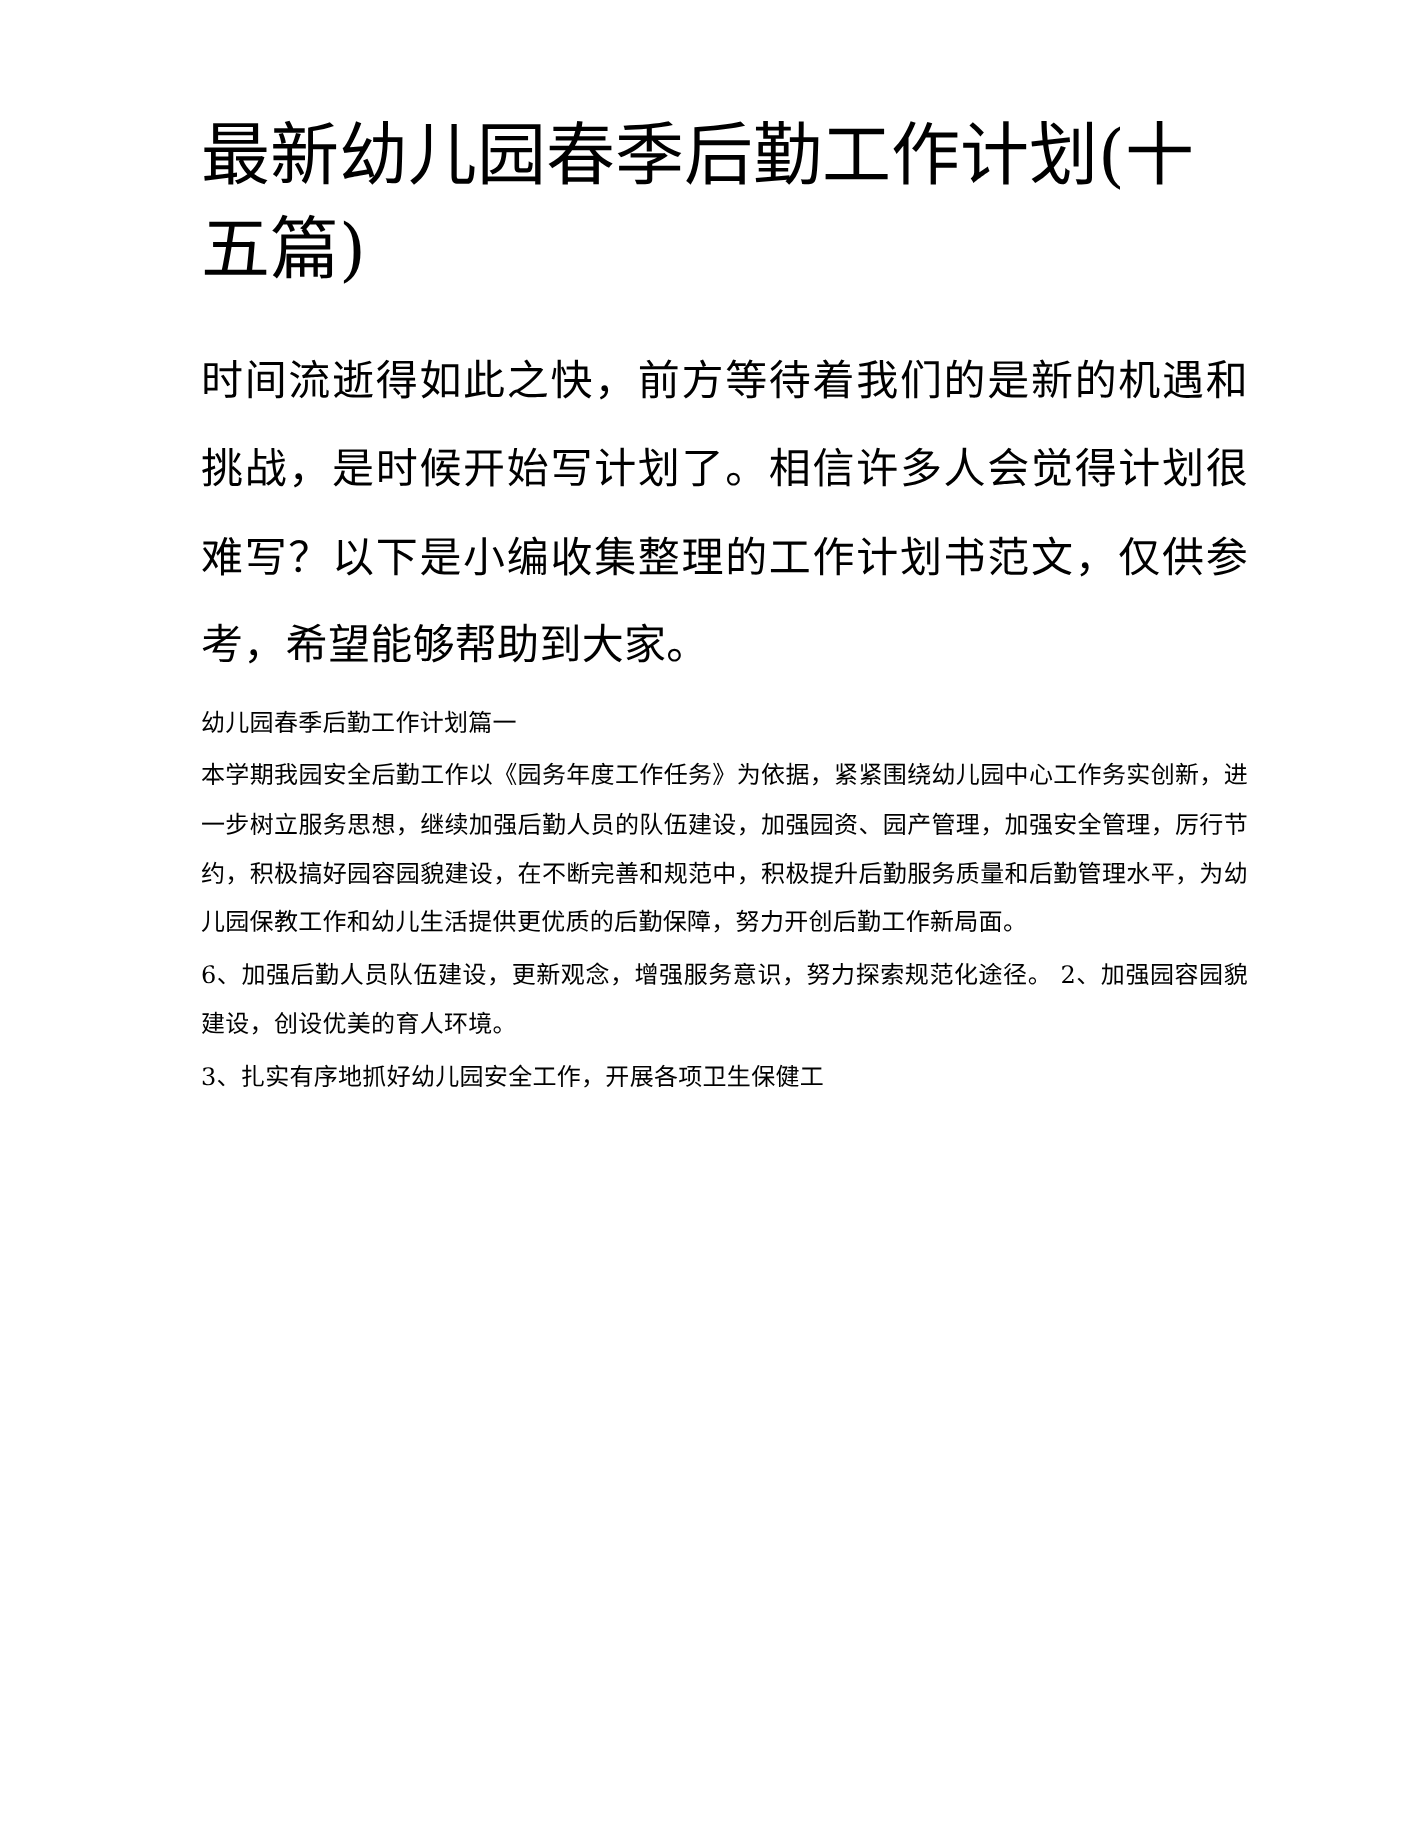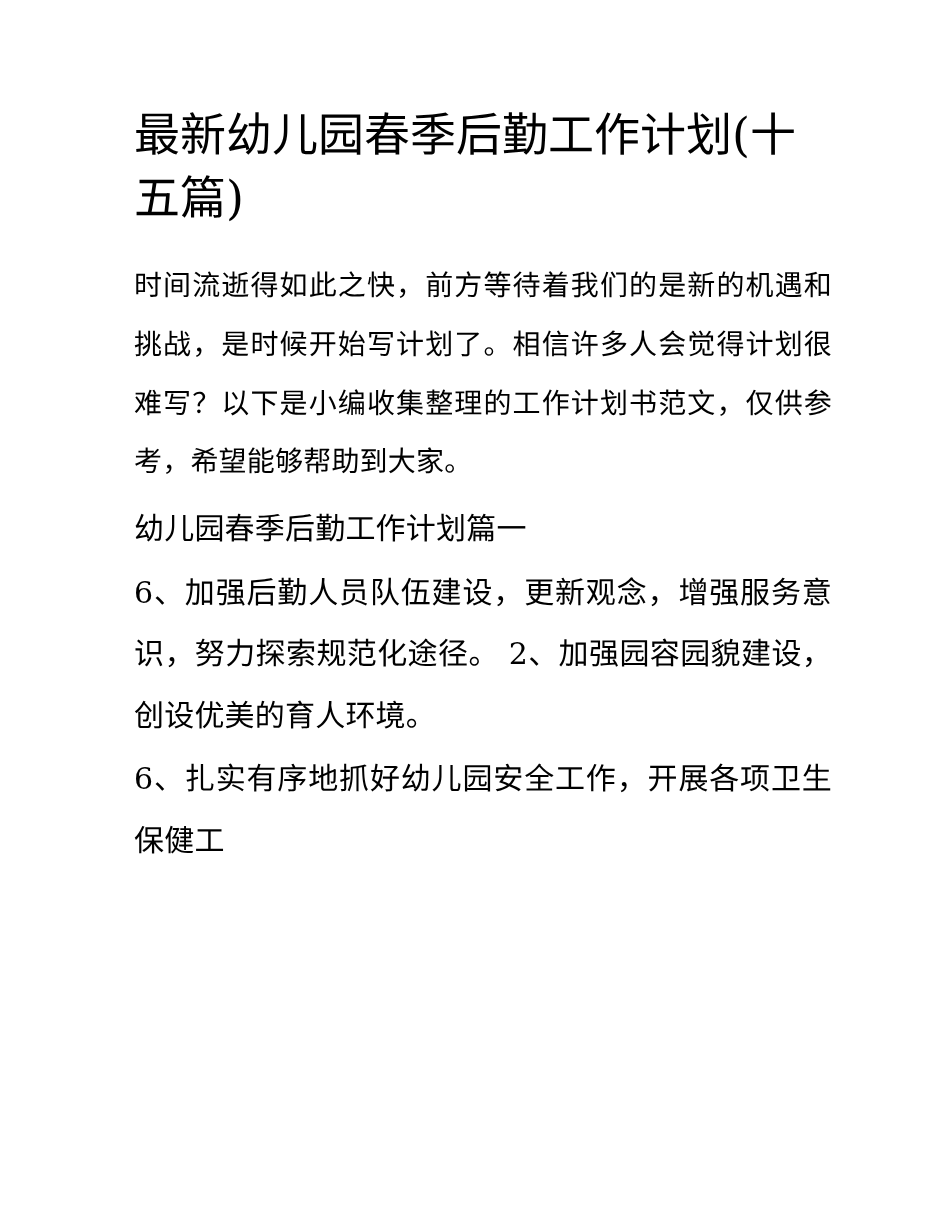--- a/index.html
+++ b/index.html
@@ -11,34 +11,34 @@
     width: 950px;
     height: 1229px;
     font-family: "DejaVu Serif", "Liberation Serif", serif;
     color: #000000;
     overflow: hidden;
   }
   .page {
     width: 950px;
     height: 1229px;
     box-sizing: border-box;
-    padding: 104px 118px 0 134px;
+    padding: 72px 118px 0 134px;
     position: relative;
   }
   .doc-title {
     font-family: "DejaVu Serif", "Liberation Serif", serif;
     font-size: 46px;
     font-weight: 400;
     line-height: 1.38;
     letter-spacing: 0px;
     margin: 0 0 26px 0;
     color: #000;
   }
   .para {
-    font-size: 30px;
+    font-size: 16px;
     line-height: 2.05;
     margin: 0 0 2px 0;
     text-align: justify;
     color: #000;
     letter-spacing: 0.2px;
   }
   .para.lead {
     font-size: 28px;
     line-height: 2.1;
     margin-bottom: 6px;
@@ -51,18 +51,19 @@
 <body>
 
 <div class="page">
 
   <h1 class="doc-title">最新幼儿园春季后勤工作计划(十五篇)</h1>
 
   <p class="para lead">时间流逝得如此之快，前方等待着我们的是新的机遇和挑战，是时候开始写计划了。相信许多人会觉得计划很难写？以下是小编收集整理的工作计划书范文，仅供参考，希望能够帮助到大家。</p>
 
   <p class="para heading-line">幼儿园春季后勤工作计划篇一</p>
 
+  <p class="para">本学期我园安全后勤工作以《园务年度工作任务》为依据，紧紧围绕幼儿园中心工作务实创新，进一步树立服务思想，继续加强后勤人员的队伍建设，加强园资、园产管理，加强安全管理，厉行节约，积极搞好园容园貌建设，在不断完善和规范中，积极提升后勤服务质量和后勤管理水平，为幼儿园保教工作和幼儿生活提供更优质的后勤保障，努力开创后勤工作新局面。</p>
 
   <p class="para">6、加强后勤人员队伍建设，更新观念，增强服务意识，努力探索规范化途径。 2、加强园容园貌建设，创设优美的育人环境。</p>
 
-  <p class="para">6、扎实有序地抓好幼儿园安全工作，开展各项卫生保健工</p>
+  <p class="para">3、扎实有序地抓好幼儿园安全工作，开展各项卫生保健工</p>
 
 </div>
 
 </body></html>

